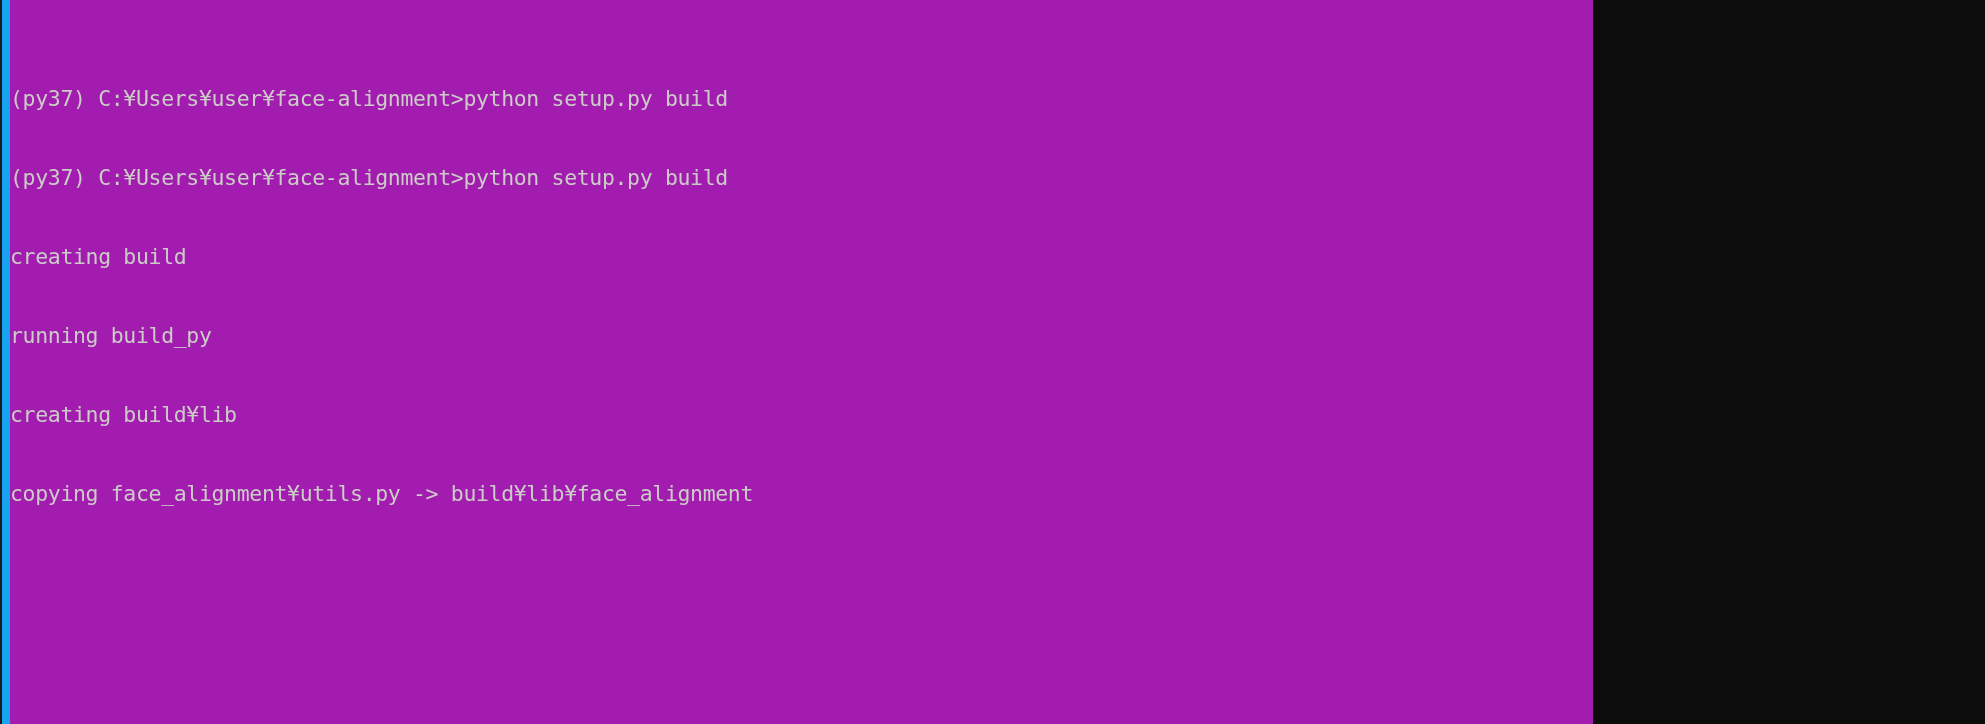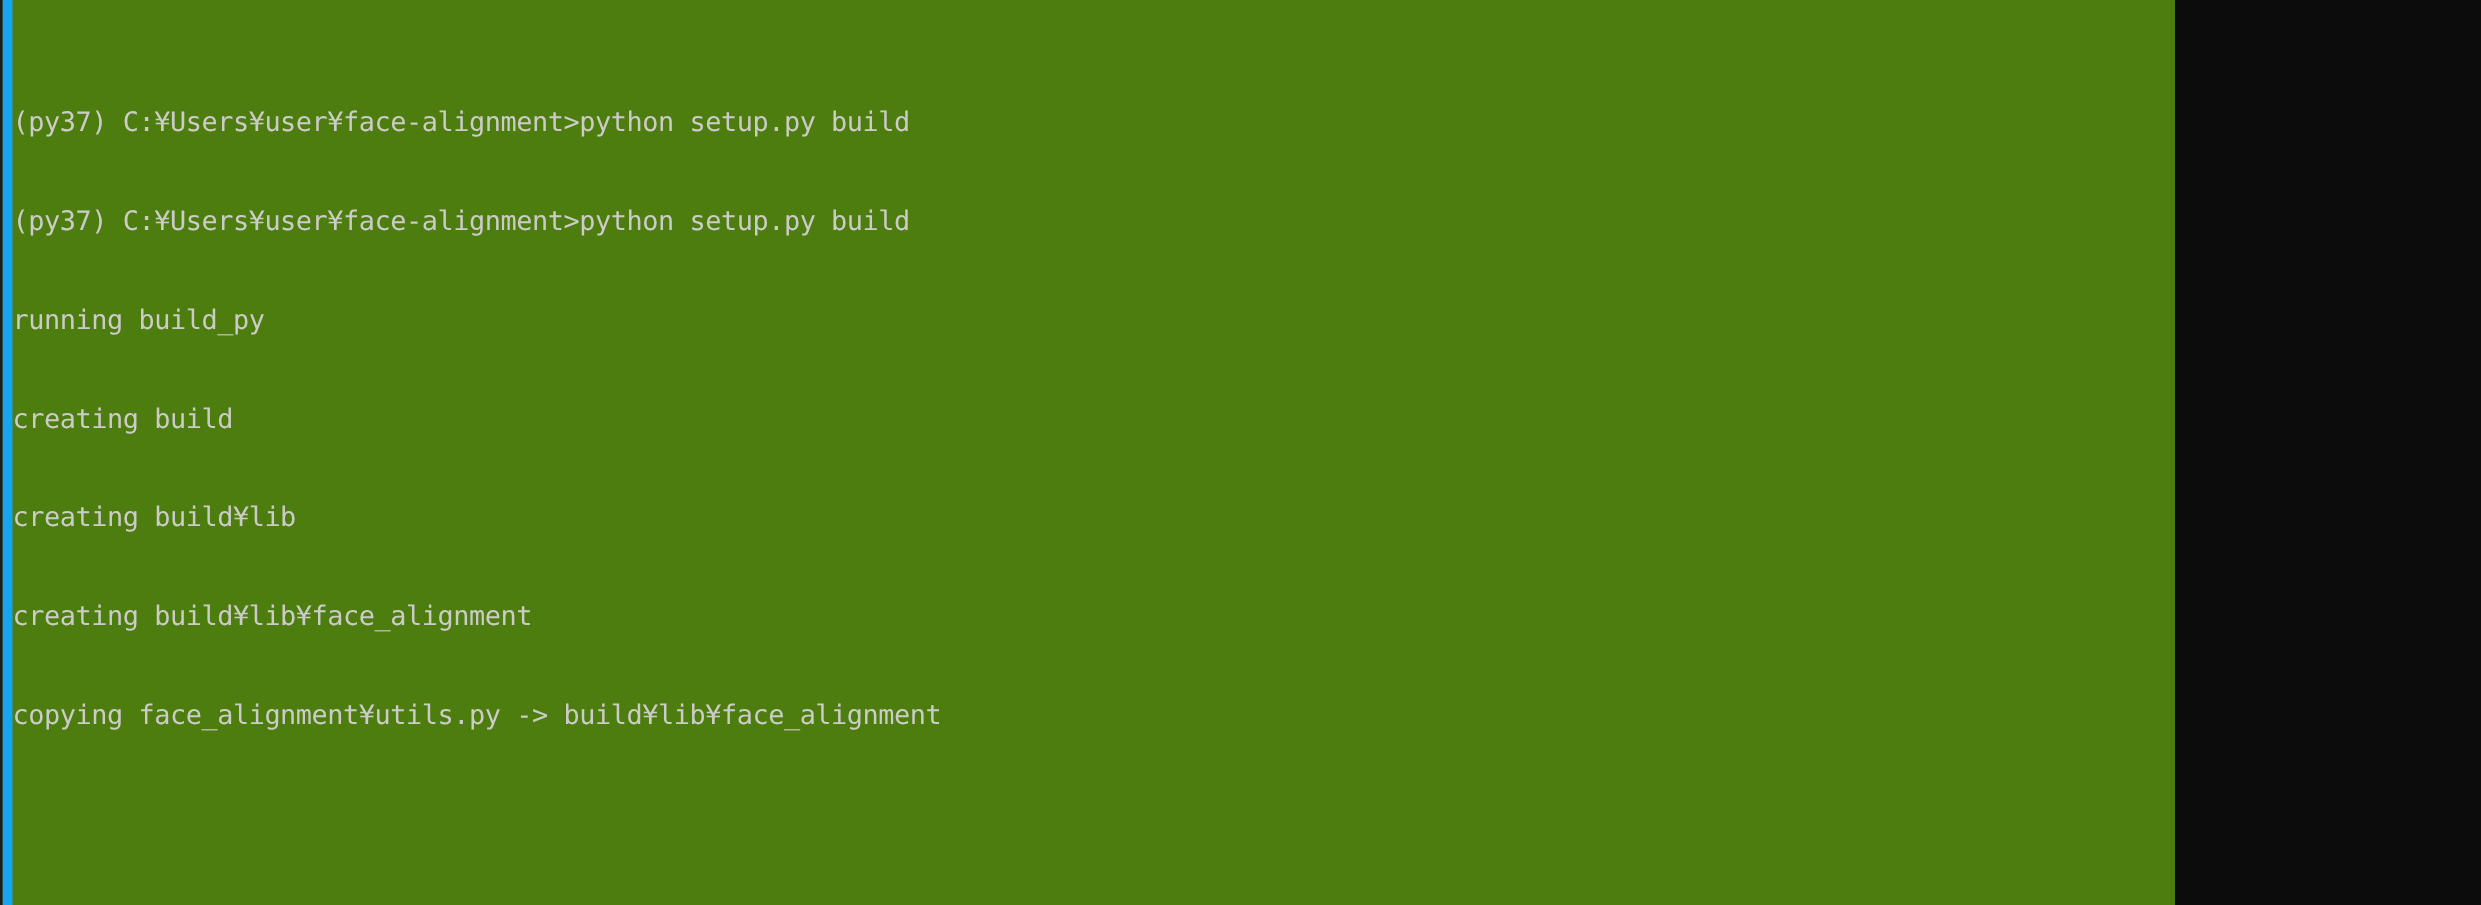--- a/index.html
+++ b/index.html
@@ -3,23 +3,23 @@
 <meta charset="utf-8">
 <title>Command Prompt</title>
 <style>
   html, body {
     margin: 0;
     padding: 0;
     background: #0c0c0c;
   }
   #terminal-window {
     position: relative;
-    width: 1740px;
+    width: 1593px;
     height: 724px;
-    background: #4d7c0f;
+    background: #a21caf;
     overflow: hidden;
     box-sizing: border-box;
   }
   
   #left-frame {
     position: absolute;
     left: 0;
     top: 0;
     width: 2px;
     height: 100%;
@@ -70,24 +70,23 @@
 <div id="terminal-window">
 
   <div id="left-frame"></div>
 
   <div id="selection-bar"></div>
 
   <div id="console-output">
     <div id="scroll-shift">
       <span class="console-line">(py37) C:¥Users¥user¥face-alignment&gt;python setup.py build</span>
       <span class="console-line">(py37) C:¥Users¥user¥face-alignment&gt;python setup.py build</span>
+      <span class="console-line">creating build</span>
       <span class="console-line">running build_py</span>
-      <span class="console-line">creating build</span>
       <span class="console-line">creating build¥lib</span>
-      <span class="console-line">creating build¥lib¥face_alignment</span>
       <span class="console-line">copying face_alignment¥utils.py -&gt; build¥lib¥face_alignment</span>
       
       
       
       
       
       
       
       
       

